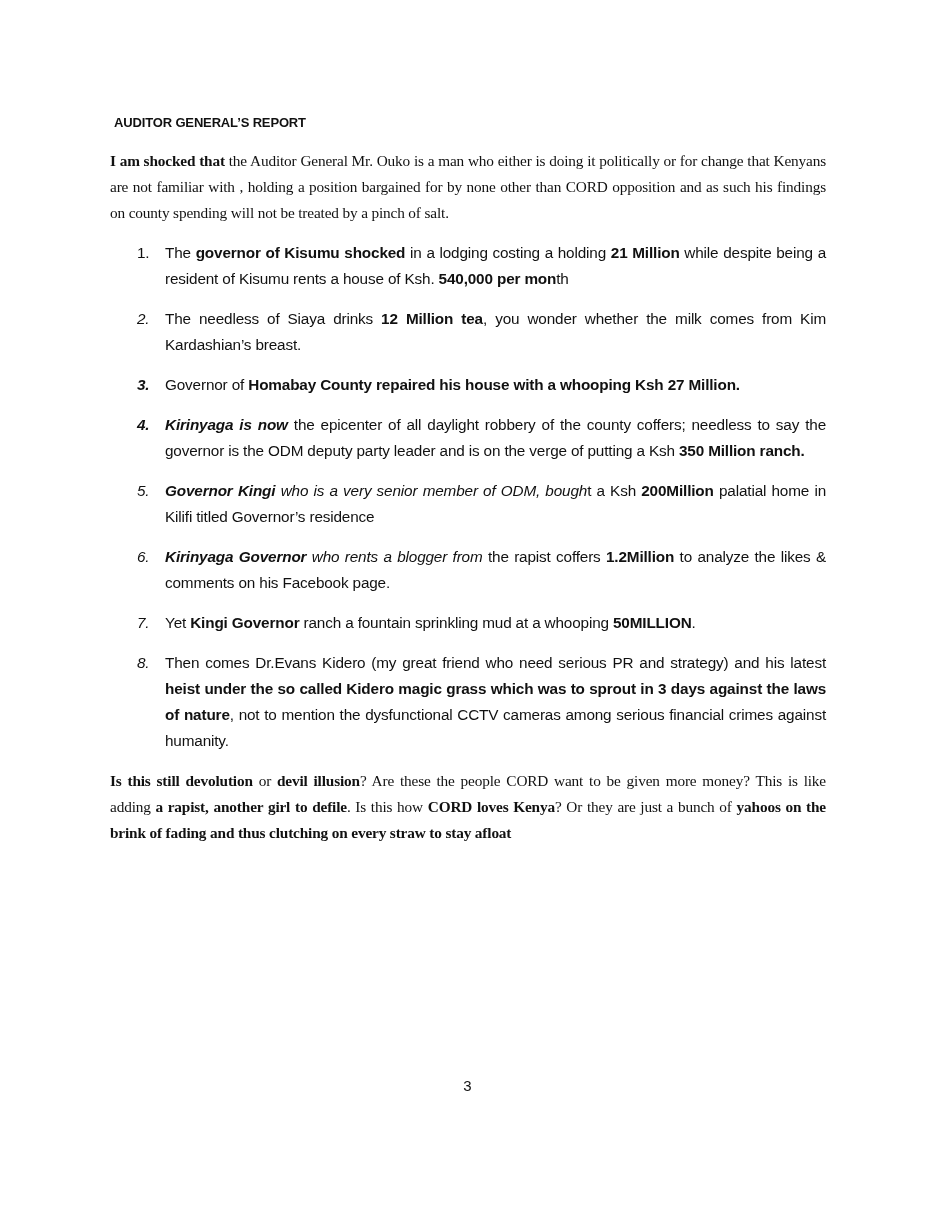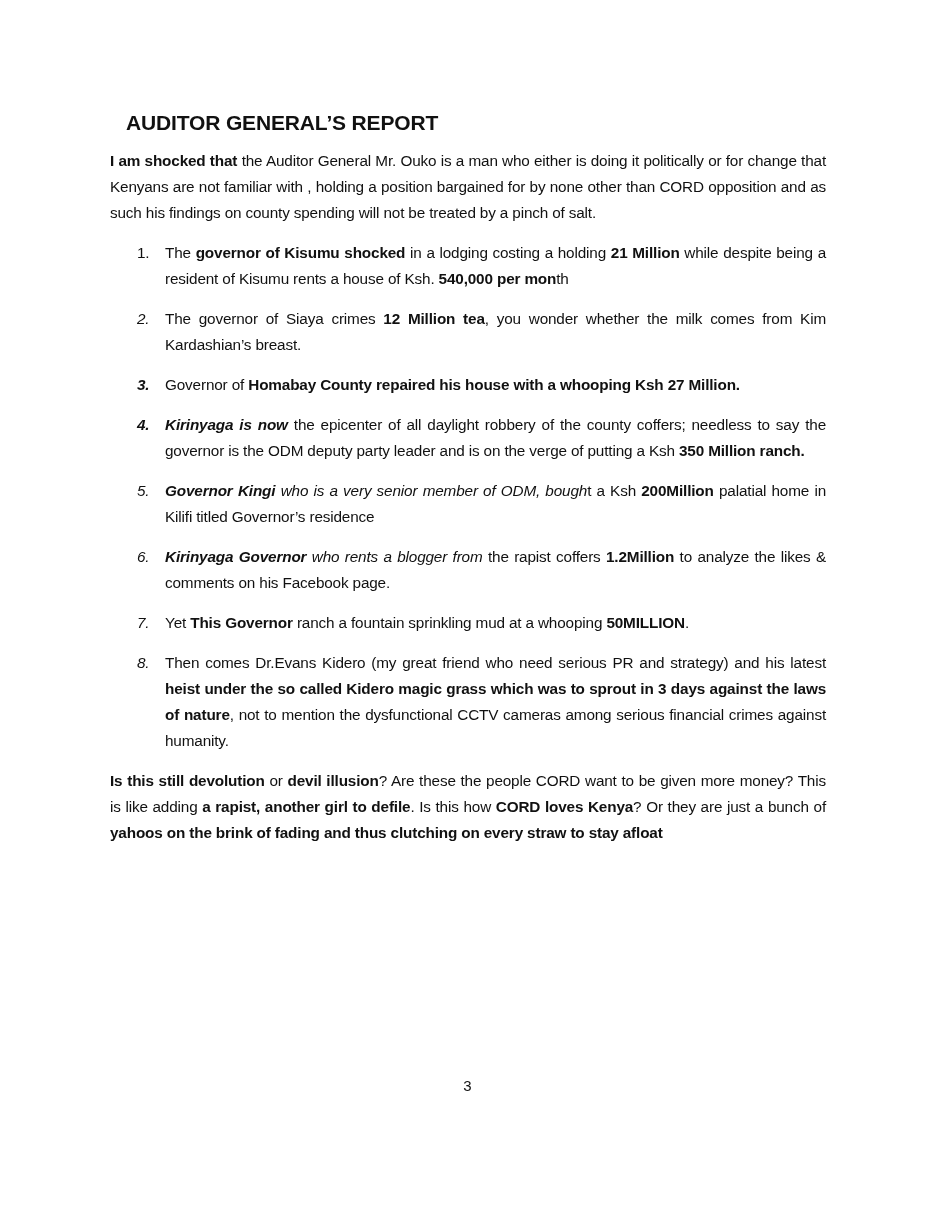--- a/index.html
+++ b/index.html
@@ -5,22 +5,22 @@
     html, body { margin: 0; padding: 0; background: #ffffff; }
     body { width: 935px; height: 1210px; position: relative; overflow: hidden; }
     .page {
       position: absolute; left: 0; top: 0; width: 935px; height: 1210px; background: #ffffff;
       font-family: "Liberation Sans", sans-serif; color: #111111;
     }
     .content {
       position: absolute; left: 110px; top: 112px; width: 716px;
       font-size: 15.3px; line-height: 26px; letter-spacing: -0.15px;
     }
-    .heading { margin: 0 0 14px 16px; font-weight: bold; font-size: 21px; line-height: 22px; }
-    .para { margin: 0 0 14px 0; text-align: justify; }
+    .heading { margin: 0 0 14px 4px; font-weight: bold; font-size: 13px; line-height: 22px; }
+    .para { margin: 0 0 14px 0; text-align: justify; font-family: Liberation Serif, serif; }
     .list { list-style: none; margin: 0 0 14px 0; padding: 0; }
     .list-item { position: relative; padding-left: 55px; margin: 0 0 14px 0; text-align: justify; }
     .list-num { position: absolute; left: 27px; top: 0; }
     .b { font-weight: bold; }
     .i { font-style: italic; }
     .bi { font-weight: bold; font-style: italic; }
     .page-number {
       position: absolute; left: 0; width: 935px; top: 1076px; text-align: center;
       font-size: 15px; line-height: 20px;
     }
@@ -29,26 +29,26 @@
 <body>
 
 <div class="page">
   <div class="content">
     <div class="heading">AUDITOR GENERAL’S REPORT</div>
     <div id="intro">
         <p class="para"><span class="b">I am shocked  that</span><span> the Auditor General Mr. Ouko is a man who either is doing it  politically  or for change that Kenyans are not familiar with , holding a position bargained for by none other than CORD opposition  and as such his findings on county spending will not be treated by a pinch of salt.</span></p>
       </div>
     <ol class="list" id="list">
         <li class="list-item"><span class="list-num ">1.</span><span>The </span><span class="b">governor of Kisumu shocked</span><span> in a lodging costing a holding </span><span class="b">21 Million</span><span> while despite being a resident of Kisumu rents a house of Ksh. </span><span class="b">540,000 per mon</span><span>th</span></li>
-        <li class="list-item"><span class="list-num i">2.</span><span>The governor of Siaya crimes </span><span class="b">12 Million tea</span><span>, you wonder whether the milk comes from Kim Kardashian’s breast.</span></li>
+        <li class="list-item"><span class="list-num i">2.</span><span>The needless of Siaya drinks </span><span class="b">12 Million tea</span><span>, you wonder whether the milk comes from Kim Kardashian’s breast.</span></li>
         <li class="list-item"><span class="list-num bi">3.</span><span>Governor of </span><span class="b">Homabay County repaired his house with a whooping Ksh 27 Million.</span></li>
         <li class="list-item"><span class="list-num bi">4.</span><span class="bi">Kirinyaga is now</span><span> the epicenter of all daylight robbery of the county coffers; needless to say the governor is the ODM deputy party leader and is on the verge of putting a Ksh </span><span class="b">350 Million ranch.</span></li>
         <li class="list-item"><span class="list-num i">5.</span><span class="bi">Governor Kingi</span><span class="i"> who is a very senior member of ODM, bough</span><span>t a Ksh </span><span class="b">200Million</span><span> palatial home in Kilifi titled Governor’s residence</span></li>
         <li class="list-item"><span class="list-num i">6.</span><span class="bi">Kirinyaga Governor</span><span class="i"> who rents a blogger from</span><span> the rapist coffers </span><span class="b">1.2Million</span><span> to analyze the likes &amp; comments on his Facebook page.</span></li>
-        <li class="list-item"><span class="list-num i">7.</span><span>Yet </span><span class="b">This Governor</span><span> ranch a fountain sprinkling mud at a whooping </span><span class="b">50MILLION</span><span>.</span></li>
+        <li class="list-item"><span class="list-num i">7.</span><span>Yet </span><span class="b">Kingi Governor</span><span> ranch a fountain sprinkling mud at a whooping </span><span class="b">50MILLION</span><span>.</span></li>
         <li class="list-item"><span class="list-num i">8.</span><span> Then comes Dr.Evans Kidero (my great friend who need serious PR and strategy) and his latest </span><span class="b">heist under the so called Kidero magic grass which was to sprout in 3 days against the laws of nature</span><span>, not to mention the dysfunctional CCTV cameras among serious financial crimes against humanity.</span></li>
       </ol>
     <div id="outro">
         <p class="para"><span class="b">Is this still devolution</span><span> or </span><span class="b">devil illusion</span><span>? Are these the people CORD want to be given more money? This is like adding </span><span class="b">a rapist, another girl to defile</span><span>. Is this how </span><span class="b">CORD loves Kenya</span><span>? Or they are just a bunch of </span><span class="b">yahoos on the brink of fading and thus clutching on every straw to stay afloat</span></p>
       </div>
   </div>
   <div class="page-number">3</div>
 </div>
 
 </body></html>

